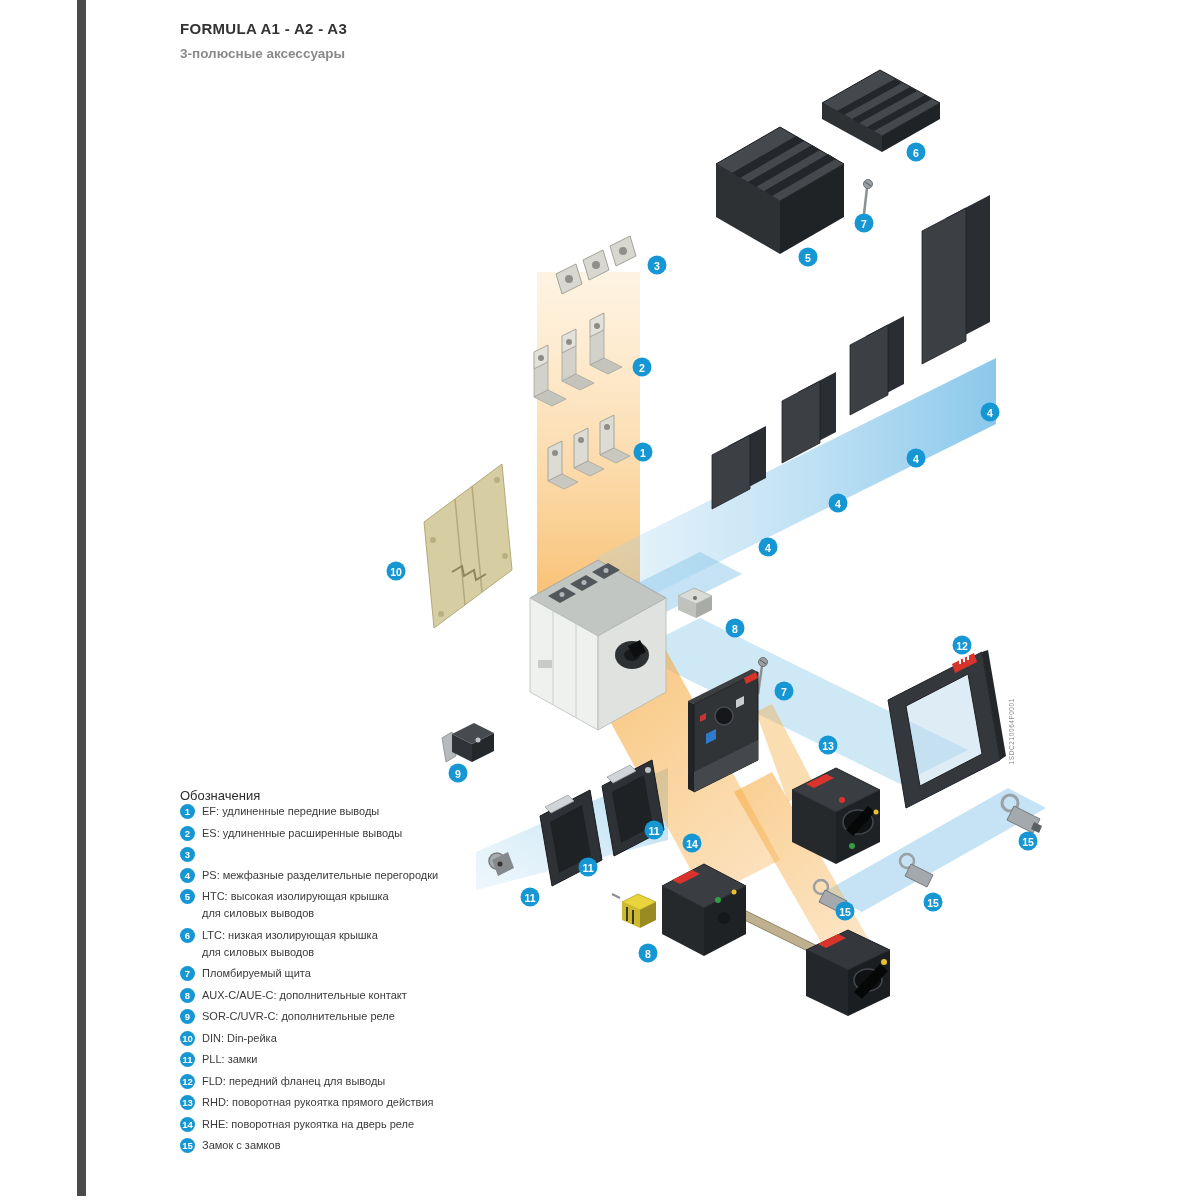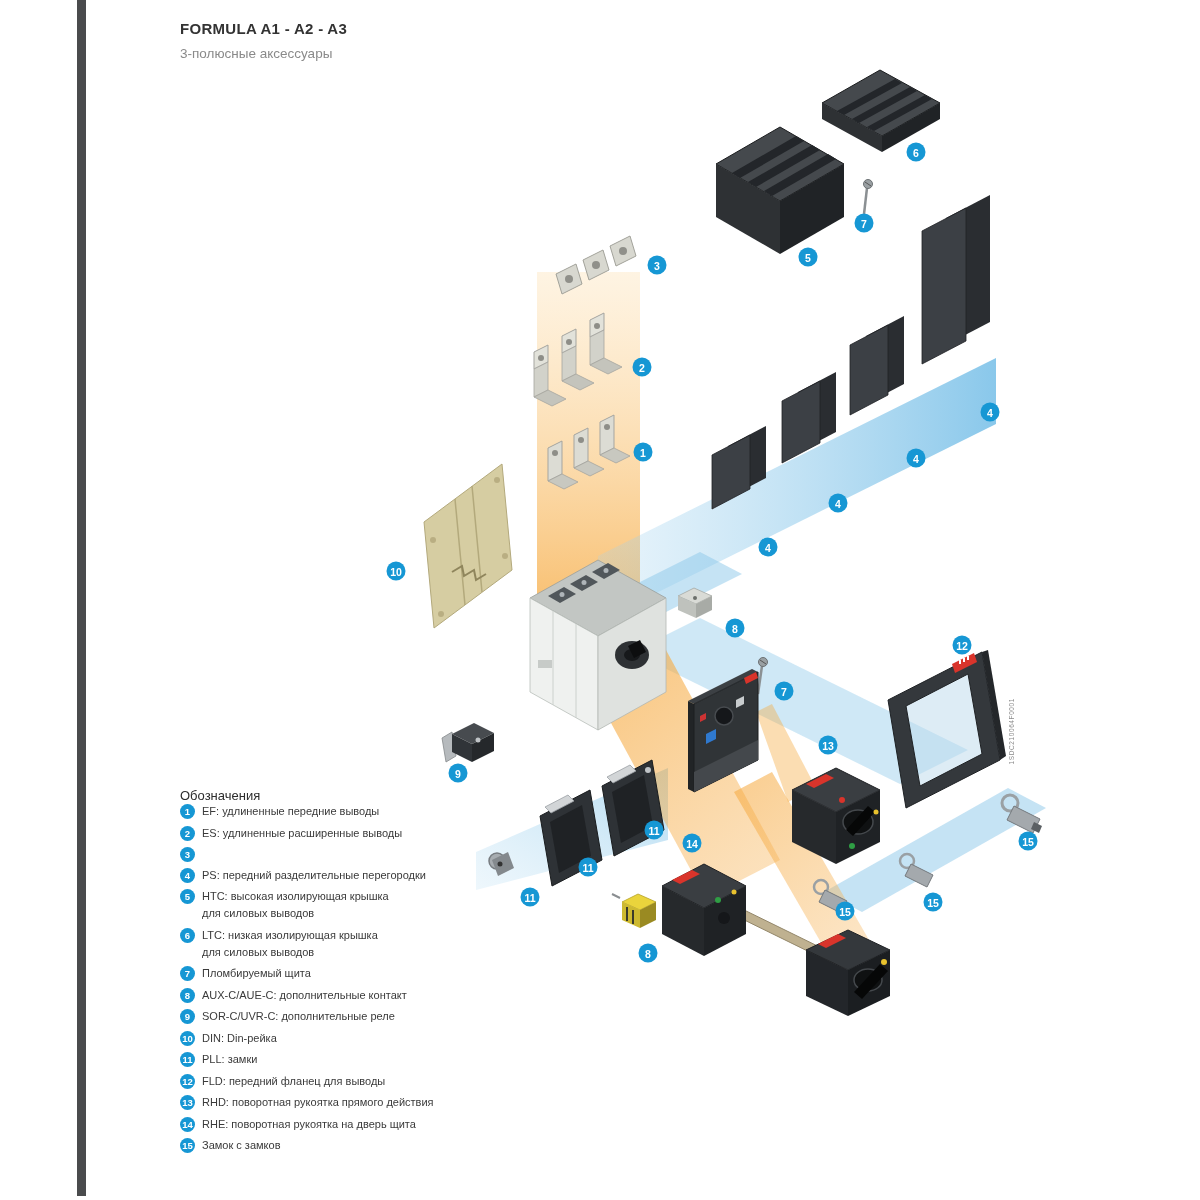--- a/index.html
+++ b/index.html
@@ -1,21 +1,21 @@
 <!DOCTYPE html>
 <html><head>
 <meta charset="utf-8">
 <style>
   html,body{margin:0;padding:0;background:#ffffff;}
   .page{position:relative;width:1200px;height:1196px;background:#ffffff;overflow:hidden;
         font-family:"Liberation Sans","DejaVu Sans",sans-serif;}
   .edge-bar{position:absolute;left:77px;top:0;width:9px;height:1200px;background:#4a4b4d;}
   .header{position:absolute;left:180px;top:20px;}
   .page-title{font-size:15px;font-weight:700;color:#333;margin:0;letter-spacing:.3px;}
-  .page-subtitle{font-size:13.5px;color:#8a8a8a;margin-top:9px;}
+  .page-subtitle{font-size:13.5px;color:#8a8a8a;margin-top:9px;font-weight:bold;}
   .diagram-svg{position:absolute;left:0;top:0;}
   .badge-layer{position:absolute;left:0;top:0;width:1200px;height:1200px;pointer-events:none;}
   .badge{position:absolute;width:19px;height:19px;border-radius:50%;background:#1697d4;color:#fff;
          font-size:10.5px;font-weight:700;display:flex;align-items:center;justify-content:center;
          transform:translate(-50%,-50%);}
   .legend{position:absolute;left:180px;top:788px;width:340px;}
   .legend-title{font-size:13px;color:#2c2c2c;}
   .legend-row{display:flex;align-items:flex-start;gap:7px;margin-bottom:4.5px;}
   .legend-badge{flex:0 0 auto;width:15px;height:15px;border-radius:50%;background:#1697d4;color:#fff;
                 font-size:9.5px;font-weight:700;display:inline-flex;align-items:center;justify-content:center;
@@ -335,21 +335,21 @@
         </div>
         <div class="legend-row">
           <span class="legend-badge">2</span>
           <span class="legend-text">ES: удлиненные расширенные выводы</span>
         </div>
         <div class="legend-row">
           <span class="legend-badge">3</span>
         </div>
         <div class="legend-row">
           <span class="legend-badge">4</span>
-          <span class="legend-text">PS: передний разделительные перегородки</span>
+          <span class="legend-text">PS: межфазные разделительные перегородки</span>
         </div>
         <div class="legend-row">
           <span class="legend-badge">5</span>
           <span class="legend-text">HTC: высокая изолирующая крышка<br>для силовых выводов</span>
         </div>
         <div class="legend-row">
           <span class="legend-badge">6</span>
           <span class="legend-text">LTC: низкая изолирующая крышка<br>для силовых выводов</span>
         </div>
         <div class="legend-row">
@@ -375,21 +375,21 @@
         <div class="legend-row">
           <span class="legend-badge">12</span>
           <span class="legend-text">FLD: передний фланец для выводы</span>
         </div>
         <div class="legend-row">
           <span class="legend-badge">13</span>
           <span class="legend-text">RHD: поворотная рукоятка прямого действия</span>
         </div>
         <div class="legend-row">
           <span class="legend-badge">14</span>
-          <span class="legend-text">RHE: поворотная рукоятка на дверь щита</span>
+          <span class="legend-text">RHE: поворотная рукоятка на дверь реле</span>
         </div>
         <div class="legend-row">
           <span class="legend-badge">15</span>
           <span class="legend-text">Замок с замков</span>
         </div>
       </div>
   </div>
 
 </div>
 

